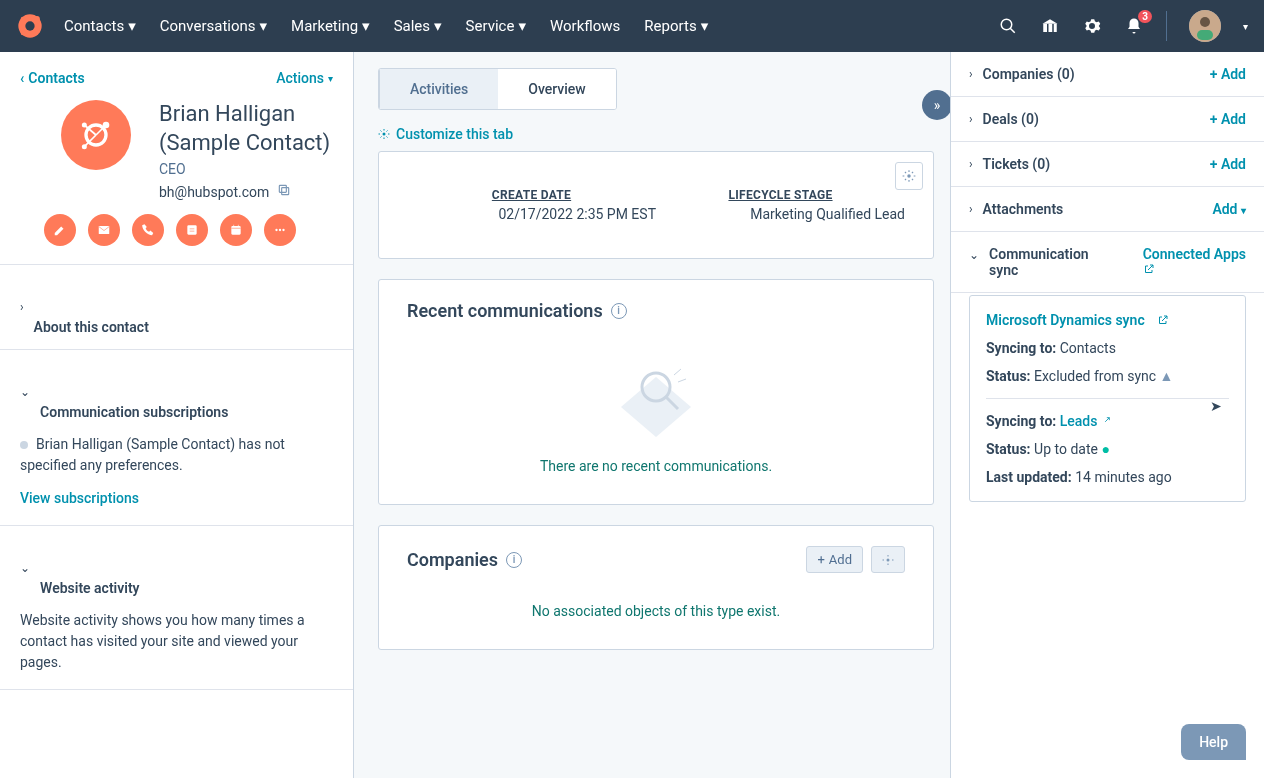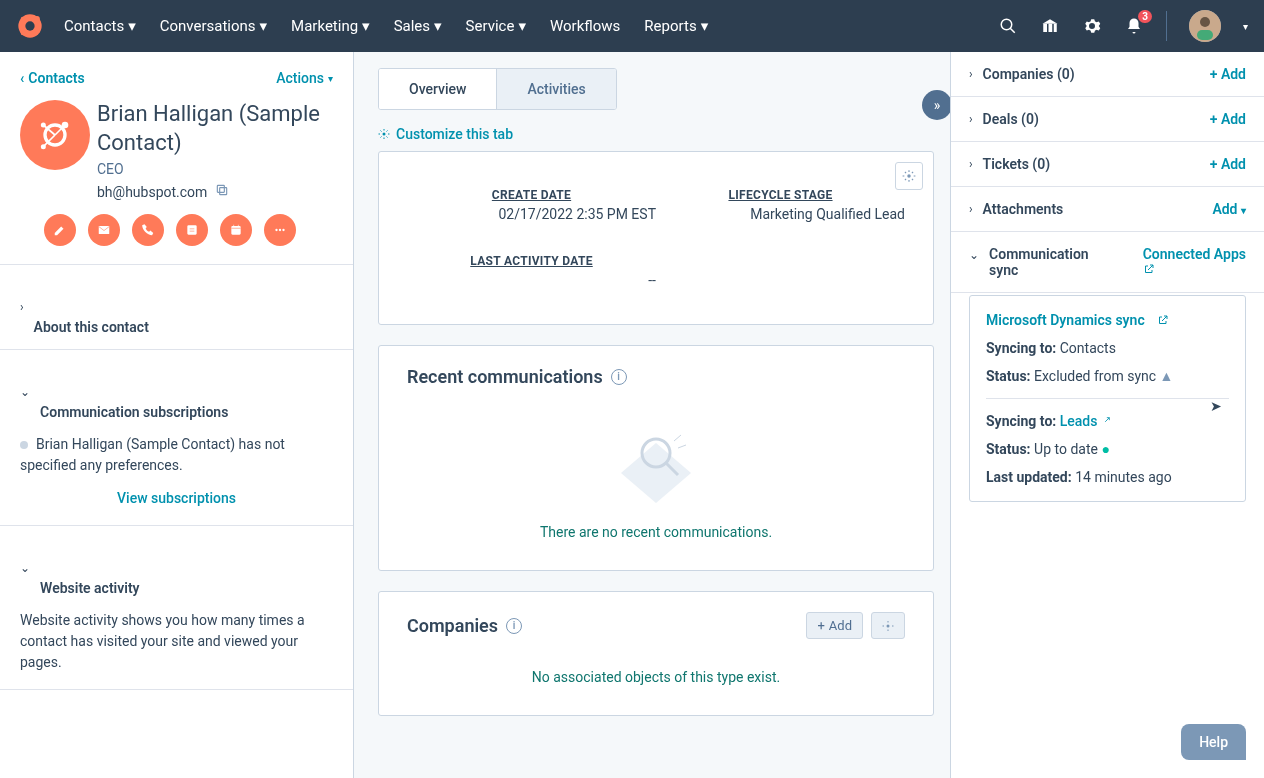--- a/index.html
+++ b/index.html
@@ -18,21 +18,21 @@
 
 .layout { display: flex; height: calc(100vh - 52px); }
 .left { width: 354px; background: #fff; overflow-y: auto; border-right: 1px solid #cbd6e2; }
 .center { flex: 1; background: #f5f8fa; overflow-y: auto; padding: 16px 16px 16px 24px; position: relative; }
 .right { width: 314px; background: #fff; overflow-y: auto; border-left: 1px solid #cbd6e2; }
 
 .left-header { display: flex; justify-content: space-between; padding: 18px 20px 10px; align-items: center; }
 .left-header a { color: #0091ae; font-weight: 600; text-decoration: none; display: flex; align-items: center; gap: 4px; }
 .actions-link { color: #0091ae; font-weight: 500; display: flex; align-items:center; gap:4px; cursor:pointer; }
 
-.contact-head { display: flex; gap: 7px; padding: 4px 20px 14px; }
+.contact-head { display: flex; gap: 28px; padding: 4px 20px 14px; margin-left: 41px; }
 .contact-avatar { width: 70px; height: 70px; border-radius: 50%; background: #ff7a59; display: flex; align-items: center; justify-content: center; flex-shrink:0; }
 .contact-name { font-size: 22px; font-weight: 400; color: #33475b; line-height:1.3;}
 .contact-title { color: #516f90; margin-top: 4px; }
 .contact-email { margin-top: 6px; display:flex; align-items:center; gap:8px; }
 .contact-email .copy { color: #7c98b6; cursor:pointer; }
 
 .action-btns { display: flex; gap: 12px; padding: 0 20px 18px 44px; }
 .circle-btn { width: 32px; height: 32px; border-radius: 50%; background: #ff7a59; display: flex; align-items:center; justify-content:center; color:#fff; cursor:pointer; }
 
 .section { border-top: 1px solid #dfe3eb; }
@@ -245,39 +245,39 @@
       </div>
     </div>
 
     <div class="section">
       <div class="section-head">
         <span class="chev">⌄</span>
         <span class="title">Communication subscriptions</span>
       </div>
       <div class="section-body">
         <div><span class="dot"></span><span>Brian Halligan (Sample Contact) has not specified any preferences.</span></div>
-        <div style="margin-top:12px;text-align:center;" class="link">View subscriptions</div>
+        <div style="margin-top:12px;" class="link">View subscriptions</div>
       </div>
     </div>
 
     <div class="section">
       <div class="section-head">
         <span class="chev">⌄</span>
         <span class="title">Website activity</span>
       </div>
       <div class="section-body">Website activity shows you how many times a contact has visited your site and viewed your pages.</div>
     </div>
     <div class="section"></div>
   </div>
 
   <div class="center">
     <div class="collapse-toggle">»</div>
     <div class="tabs">
+      <div class="tab inactive">Activities</div>
       <div class="tab active">Overview</div>
-      <div class="tab inactive">Activities</div>
     </div>
     <div class="customize">
       <span>
         <svg width="12" height="12" viewBox="0 0 24 24" fill="#0091ae">
             <circle cx="12" cy="12" r="3"></circle>
             <path d="M12 2v3M12 19v3M4 12H1M23 12h-3M5 5l2 2M17 17l2 2M5 19l2-2M17 7l2-2" stroke="#0091ae" stroke-width="2"></path>
           </svg>
         <span>Customize this tab</span>
       </span>
     </div>
@@ -290,24 +290,20 @@
           </svg>
         </div>
       <div class="stats">
         <div class="stat">
           <div class="stat-label">CREATE DATE</div>
           <div class="stat-value">02/17/2022 2:35 PM EST</div>
         </div>
         <div class="stat">
           <div class="stat-label">LIFECYCLE STAGE</div>
           <div class="stat-value">Marketing Qualified Lead</div>
-        </div>
-        <div class="stat">
-          <div class="stat-label">LAST ACTIVITY DATE</div>
-          <div class="stat-value">--</div>
         </div>
       </div>
     </div>
 
     <div class="card">
       <div class="card-title">
         <span>Recent communications</span>
         <span style="color:#7c98b6;width:16px;height:16px;border:1px solid #7c98b6;border-radius:50%;display:inline-flex;align-items:center;justify-content:center;font-size:10px;">i</span>
       </div>
       <div class="empty-state">

